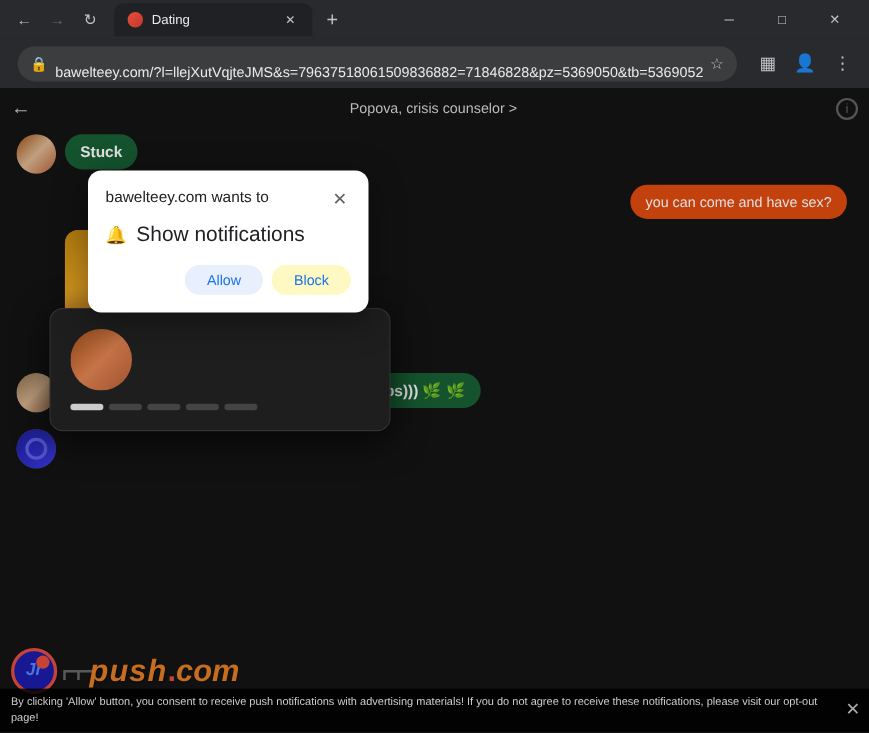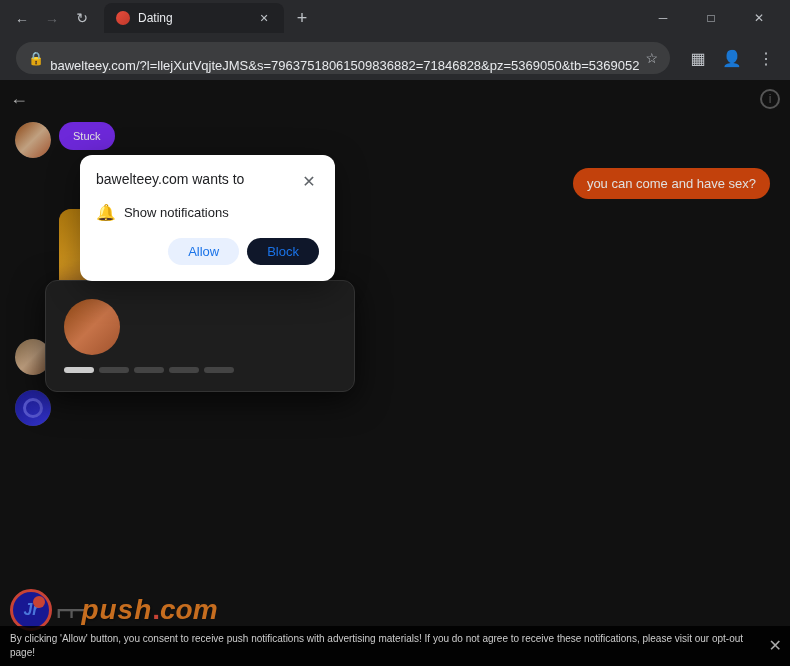--- a/index.html
+++ b/index.html
@@ -234,26 +234,27 @@
     }
 
     .avatar-img {
       width: 100%;
       height: 100%;
       background: linear-gradient(135deg, #8b4513, #d2691e, #a0522d);
       border-radius: 50%;
     }
 
     .msg-bubble {
-      background: #6d28d9;
+      background: #14532d;
       border-radius: 18px;
       padding: 8px 14px;
       color: #e0e0e0;
-      font-size: 11px;
+      font-size: 14px;
       max-width: 60%;
+      font-weight: bold;
     }
 
     
     .img-msg {
       width: 220px;
       height: 110px;
       background: linear-gradient(135deg, #8b4513 0%, #d2691e 40%, #c67348 60%, #a0522d 100%);
       border-radius: 12px;
       margin-left: 44px;
       position: relative;
@@ -304,21 +305,21 @@
       gap: 8px;
       margin-bottom: 16px;
     }
 
     .bell-icon {
       color: #5f6368;
       font-size: 16px;
     }
 
     .popup-notification-text {
-      font-size: 13px;
+      font-size: 19px;
       color: #202124;
     }
 
     .popup-buttons {
       display: flex;
       justify-content: flex-end;
       gap: 8px;
     }
 
     .btn-allow {
@@ -329,21 +330,21 @@
       color: #1a73e8;
       font-size: 13px;
       font-weight: 500;
       cursor: pointer;
     }
 
     .btn-block {
       padding: 6px 20px;
       border-radius: 20px;
       border: none;
-      background: #0f172a;
+      background: #fef9c3;
       color: #1a73e8;
       font-size: 13px;
       font-weight: 500;
       cursor: pointer;
     }
 
     
     .location-popup {
       position: absolute;
       top: 200px;
@@ -521,20 +522,24 @@
       <div class="toolbar-btn">👤</div>
       <div class="toolbar-btn">⋮</div>
     </div>
   </div>
 
   <div class="page-content">
     <div class="dating-bg">
 
       <div class="dating-header">
         <span class="back-arrow">←</span>
+        <span style="color:#bbb; font-size:13px;">
+          <span>Popova, crisis counselor</span>
+          <span>&gt;</span>
+        </span>
         <div class="info-icon">
           <span>i</span>
         </div>
       </div>
 
       <div style="padding: 5px 15px; display:flex; flex-direction:column; gap:10px;">
 
         <div class="msg-row">
           <div class="avatar-circle">
             <div class="avatar-img" style="background: linear-gradient(135deg, #8b4513 0%, #c0a080 50%, #a0522d 100%);"></div>

